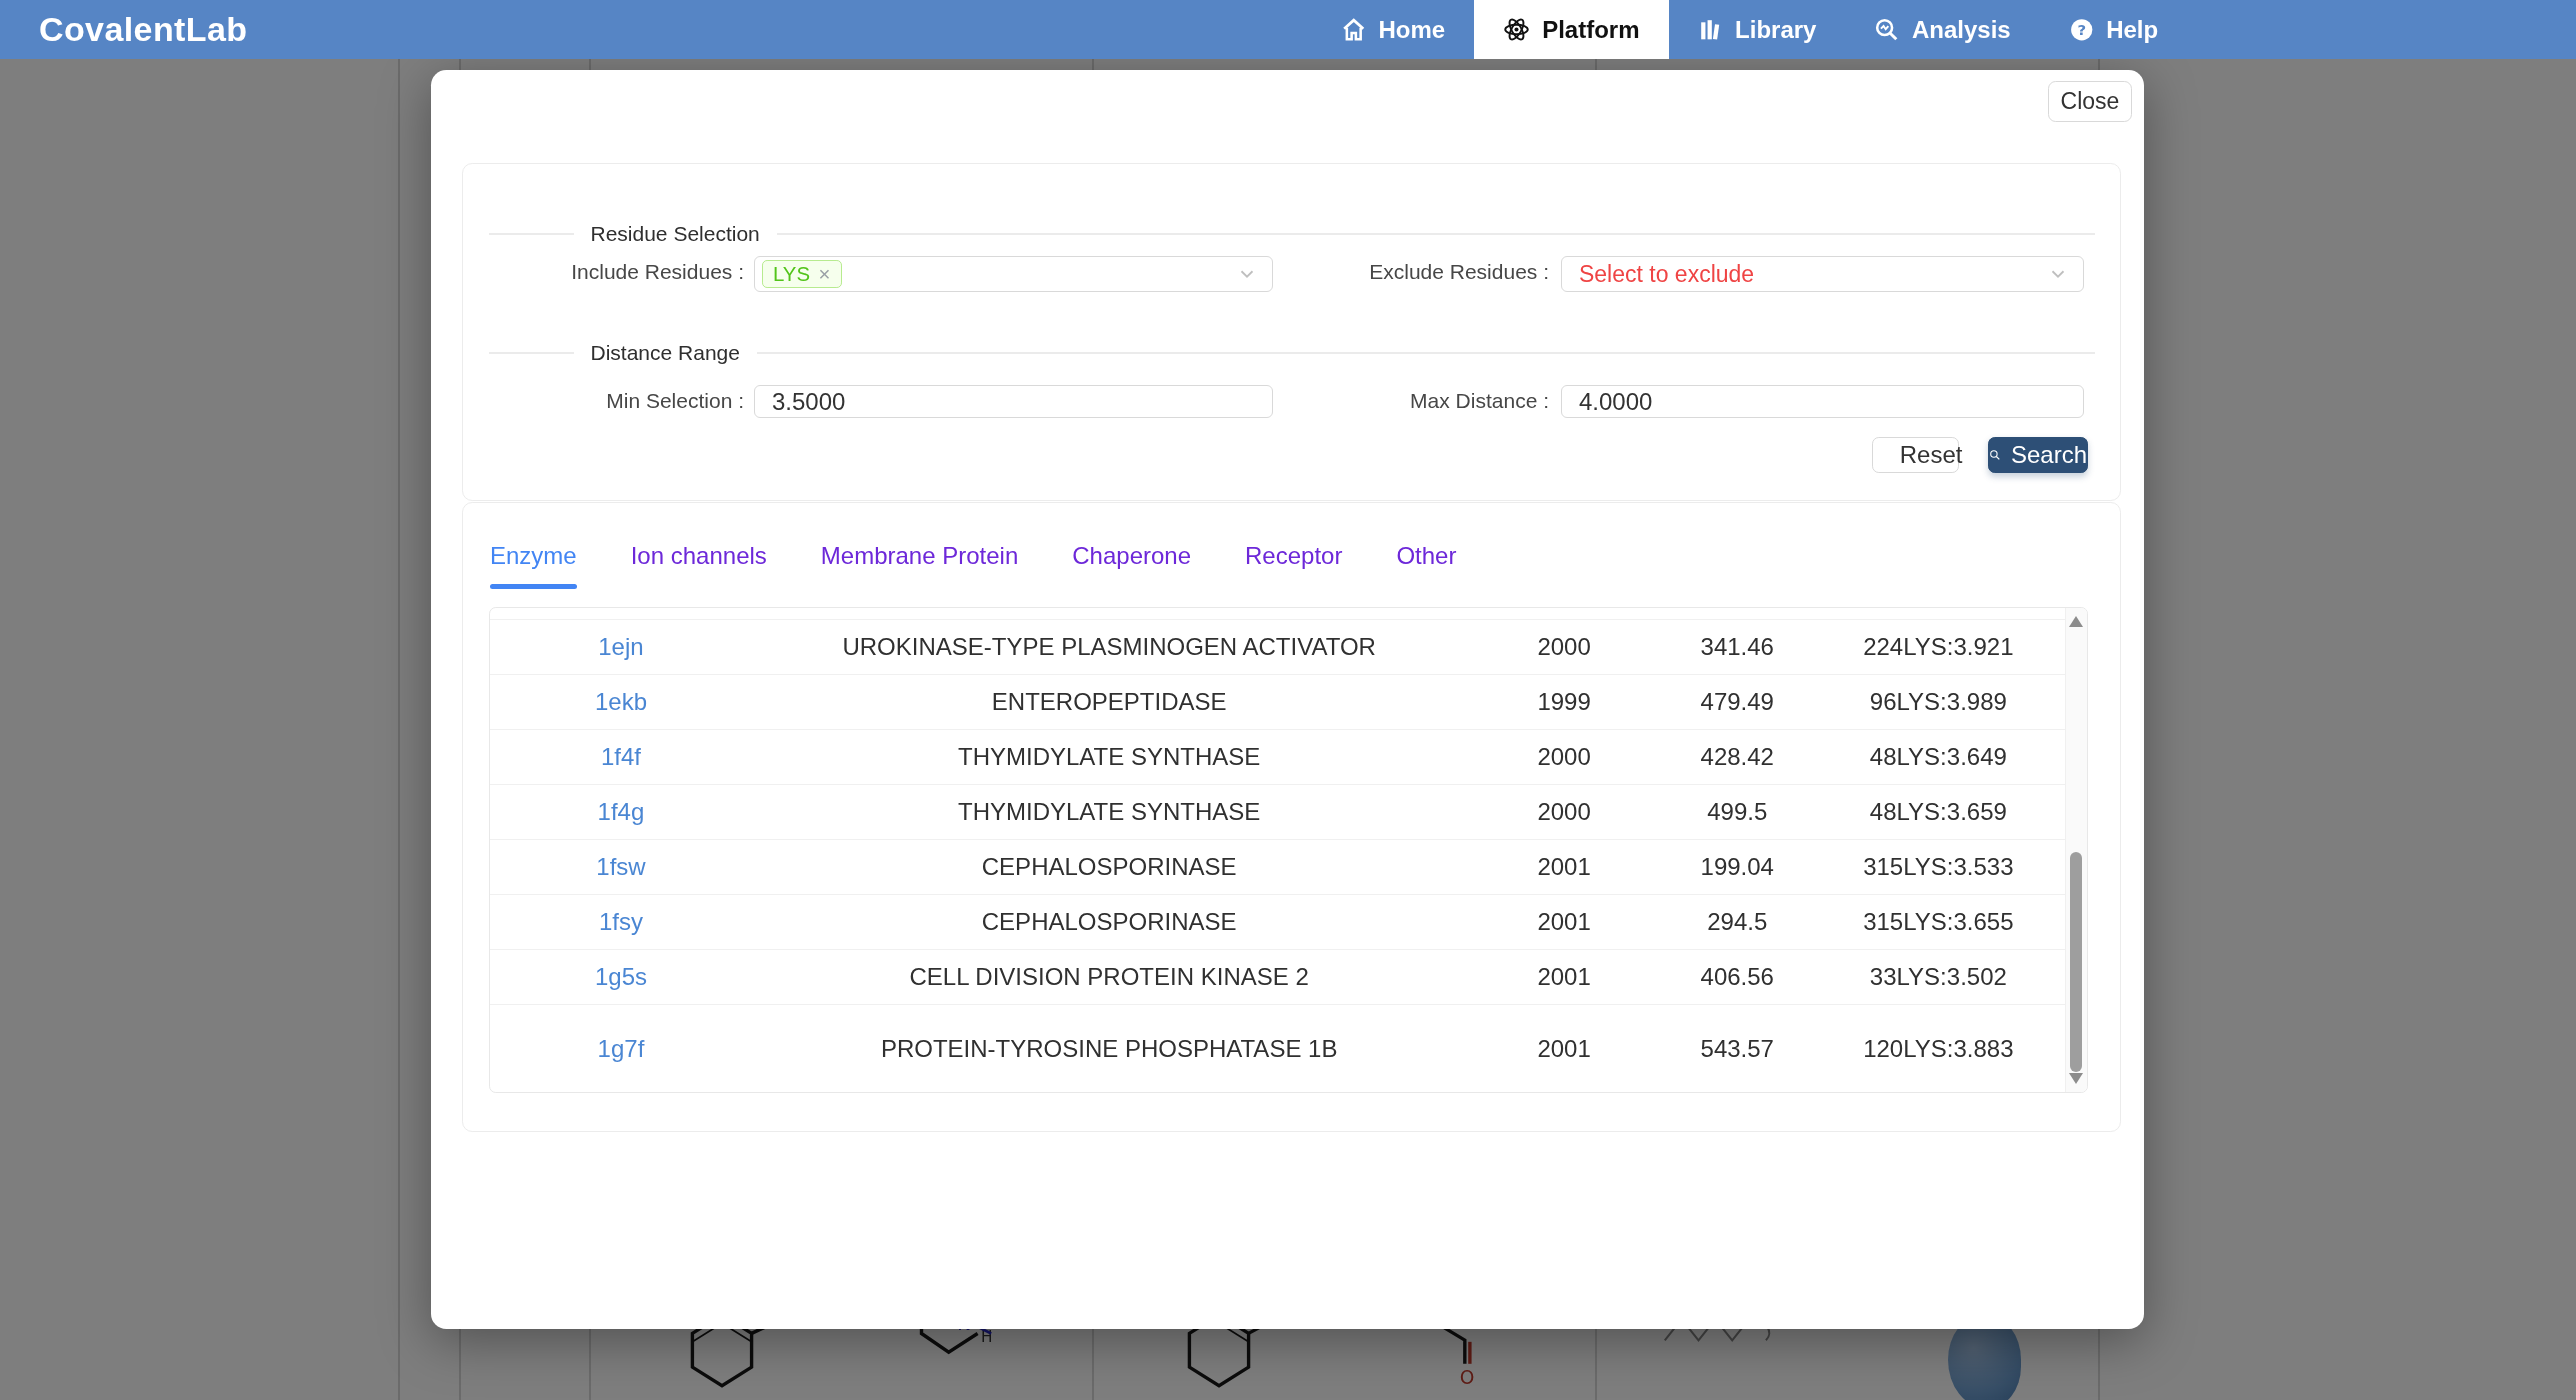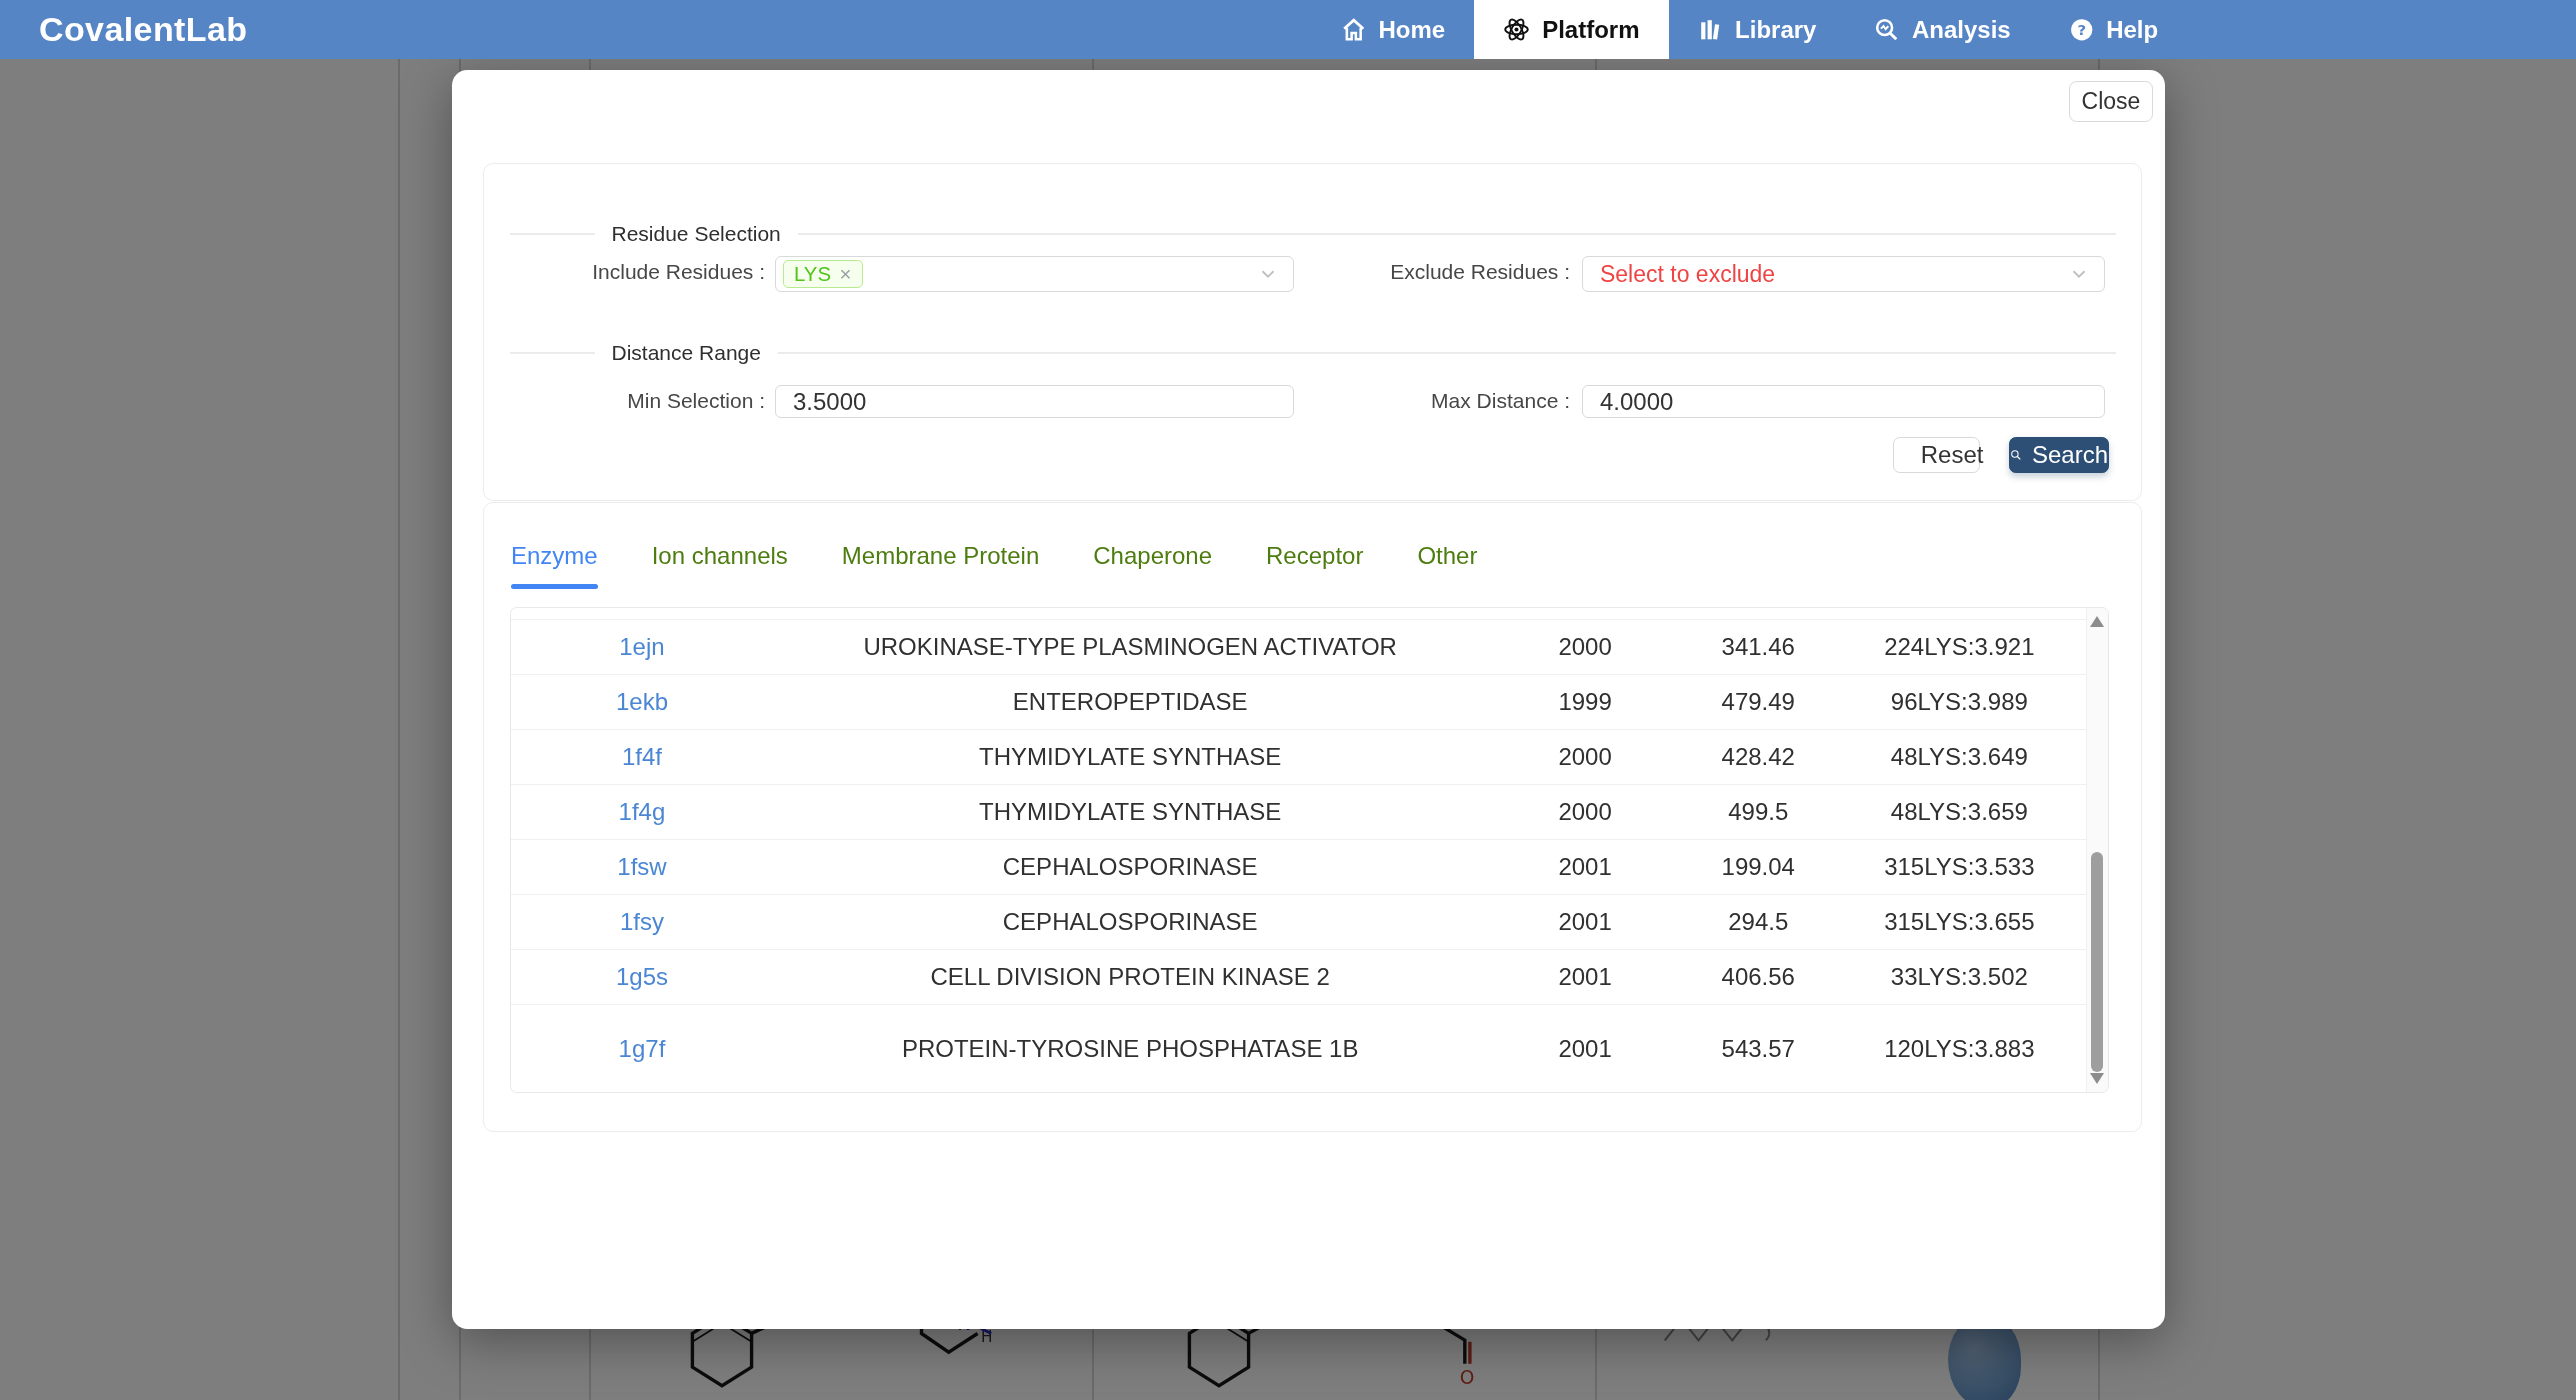--- a/index.html
+++ b/index.html
@@ -23,21 +23,21 @@
        display:flex;align-items:center;}
   .brand{position:absolute;left:39px;top:0;height:59px;display:flex;align-items:center;
          color:#ffffff;font-size:34px;font-weight:bold;letter-spacing:0.4px;}
   .nav-menu{position:absolute;left:1312px;top:0;height:59px;display:flex;}
   .nav-item{display:flex;align-items:center;gap:12px;padding:0 29px;height:59px;
             color:#ffffff;font-size:24px;font-weight:bold;cursor:pointer;}
   .nav-item svg{display:block;}
   .nav-item.active{background:#ffffff;color:#111111;}
 
   
-  .modal{position:absolute;left:452px;top:70px;width:1713px;height:1259px;background:#ffffff;
+  .modal{position:absolute;left:431px;top:70px;width:1713px;height:1259px;background:#ffffff;
          border-radius:15.3px;box-shadow:0 12px 51px rgba(0,0,0,.35);z-index:2;}
   .modal-title{position:absolute;left:38px;top:95px;font-size:37px;font-weight:600;color:#1f2430;}
   .close-btn{position:absolute;right:12px;top:11px;width:82px;height:39px;background:#ffffff;
              border:1.7px solid #d9d9d9;border-radius:7.6px;font-size:23px;color:#333333;
              display:flex;align-items:center;justify-content:center;cursor:pointer;}
 
   .card{position:absolute;left:31px;width:1657px;border:1.7px solid #ececec;border-radius:10.2px;background:#fff;}
   .card.form-card{top:93px;height:336px;}
   .card.result-card{top:432px;height:628px;}
 
@@ -61,21 +61,21 @@
   .tag .tag-close{color:#9aa0a6;font-size:20.4px;cursor:pointer;line-height:1;}
 
   .btn{position:absolute;height:36px;border-radius:6.8px;font-size:24px;display:flex;align-items:center;
        justify-content:center;gap:10.2px;cursor:pointer;box-sizing:border-box;}
   .btn.reset{right:161px;top:273px;width:87px;background:#fff;border:1.7px solid #d9d9d9;color:#333;padding-left:21px;}
   .btn.search{right:32px;top:273px;width:100px;background:#2d4f76;border:1.7px solid #2d4f76;color:#fff;
               box-shadow:0 3.4px 6.8px rgba(45,79,118,.25);}
 
   
   .tabs{position:absolute;left:27px;top:39px;display:flex;gap:54px;}
-  .tab{font-size:24px;color:#4d7c0f;padding-bottom:18.7px;position:relative;cursor:pointer;white-space:nowrap;}
+  .tab{font-size:24px;color:#6d28d9;padding-bottom:18.7px;position:relative;cursor:pointer;white-space:nowrap;}
   .tab.active{color:#4285f4;}
   .tab.active::after{content:"";position:absolute;left:0;right:0;bottom:0;height:5.1px;border-radius:2.5px;background:#4285f4;}
 
   
   .table-wrap{position:absolute;left:25.5px;top:104px;width:1599px;height:486px;
               border:1.7px solid #e8e8e8;border-radius:6.8px;background:#fff;overflow:hidden;box-sizing:border-box;}
   .rows{position:absolute;left:0;top:0;right:22px;bottom:0;display:flex;flex-direction:column;}
   .row-sliver{height:11px;border-bottom:1.7px solid #f0f0f0;}
   .trow{height:54px;border-bottom:1.7px solid #f0f0f0;display:flex;align-items:center;font-size:24px;color:#303030;gap:16px;}
   .trow.last{flex:1;border-bottom:none;}

